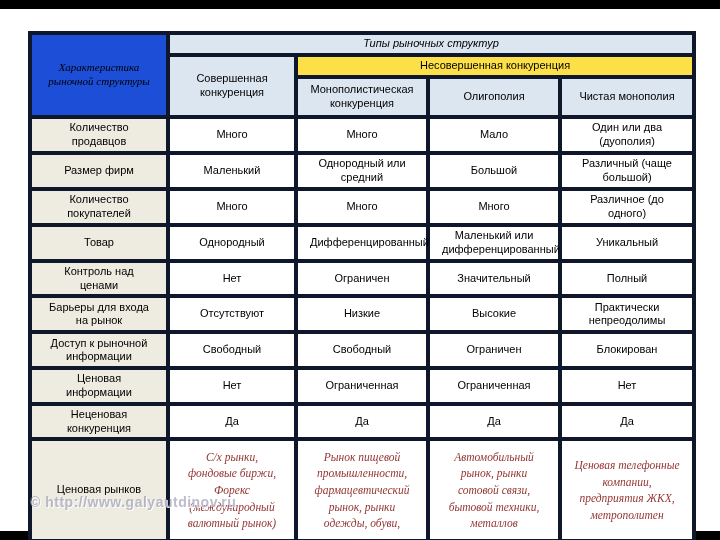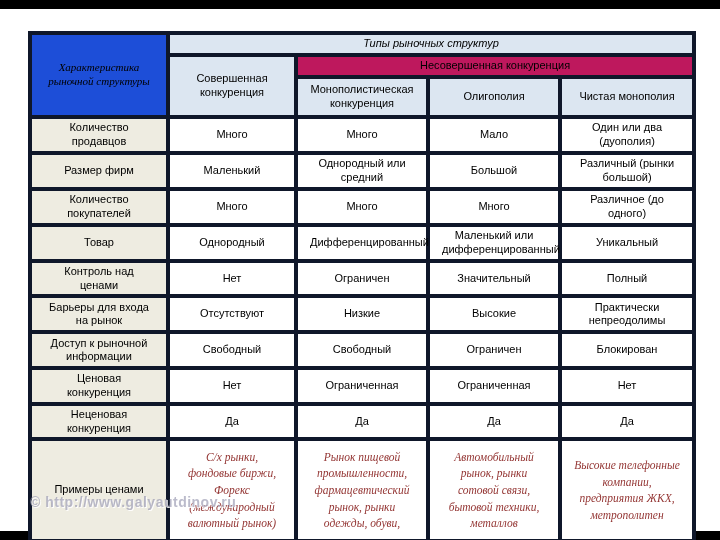--- a/index.html
+++ b/index.html
@@ -48,21 +48,21 @@
     line-height:1.45;
   }
   .types-header {
     background:#dce6f1;
     font-weight:bold;
     font-style:italic;
     font-size:12.5px;
     height:22px;
   }
   .imperfect-header {
-    background:#be185d;
+    background:#fde047;
     font-size:11.5px;
     height:19px;
   }
   .col-header {
     background:#dce6f1;
     font-weight:bold;
     font-size:12px;
     color:#17365d;
     height:40px;
     line-height:1.5;
@@ -133,21 +133,21 @@
       <td class="data-cell">Много</td>
       <td class="data-cell">Много</td>
       <td class="data-cell">Мало</td>
       <td class="data-cell">Один или два (дуополия)</td>
     </tr>
     <tr class="h-2line">
       <td class="row-label">Размер фирм</td>
       <td class="data-cell">Маленький</td>
       <td class="data-cell">Однородный или средний</td>
       <td class="data-cell">Большой</td>
-      <td class="data-cell">Различный (рынки большой)</td>
+      <td class="data-cell">Различный (чаще большой)</td>
     </tr>
     <tr class="h-2line">
       <td class="row-label">Количество покупателей</td>
       <td class="data-cell">Много</td>
       <td class="data-cell">Много</td>
       <td class="data-cell">Много</td>
       <td class="data-cell">Различное (до одного)</td>
     </tr>
     <tr class="h-2line">
       <td class="row-label">Товар</td>
@@ -171,36 +171,36 @@
       <td class="data-cell">Практически непреодолимы</td>
     </tr>
     <tr class="h-2line">
       <td class="row-label">Доступ к рыночной информации</td>
       <td class="data-cell">Свободный</td>
       <td class="data-cell">Свободный</td>
       <td class="data-cell">Ограничен</td>
       <td class="data-cell">Блокирован</td>
     </tr>
     <tr class="h-short">
-      <td class="row-label">Ценовая конкуренция</td>
+      <td class="row-label">Ценовая информации</td>
       <td class="data-cell">Нет</td>
       <td class="data-cell">Ограниченная</td>
       <td class="data-cell">Ограниченная</td>
       <td class="data-cell">Нет</td>
     </tr>
     <tr class="h-1line">
       <td class="row-label">Неценовая конкуренция</td>
       <td class="data-cell">Да</td>
       <td class="data-cell">Да</td>
       <td class="data-cell">Да</td>
       <td class="data-cell">Да</td>
     </tr>
     <tr class="h-examples examples-row">
-      <td class="row-label">Примеры ценами</td>
+      <td class="row-label">Ценовая рынков</td>
       <td class="data-cell">С/х рынки, фондовые биржи, Форекс (международный валютный рынок)</td>
       <td class="data-cell">Рынок пищевой промышленности, фармацевтический рынок, рынки одежды, обуви,</td>
       <td class="data-cell">Автомобильный рынок, рынки сотовой связи, бытовой техники, металлов</td>
-      <td class="data-cell">Высокие телефонные компании, предприятия ЖКХ, метрополитен</td>
+      <td class="data-cell">Ценовая телефонные компании, предприятия ЖКХ, метрополитен</td>
     </tr>
   </tbody>
 </table>
 
 <div class="watermark">© http://www.galyautdinov.ru</div>
 
 </body></html>

